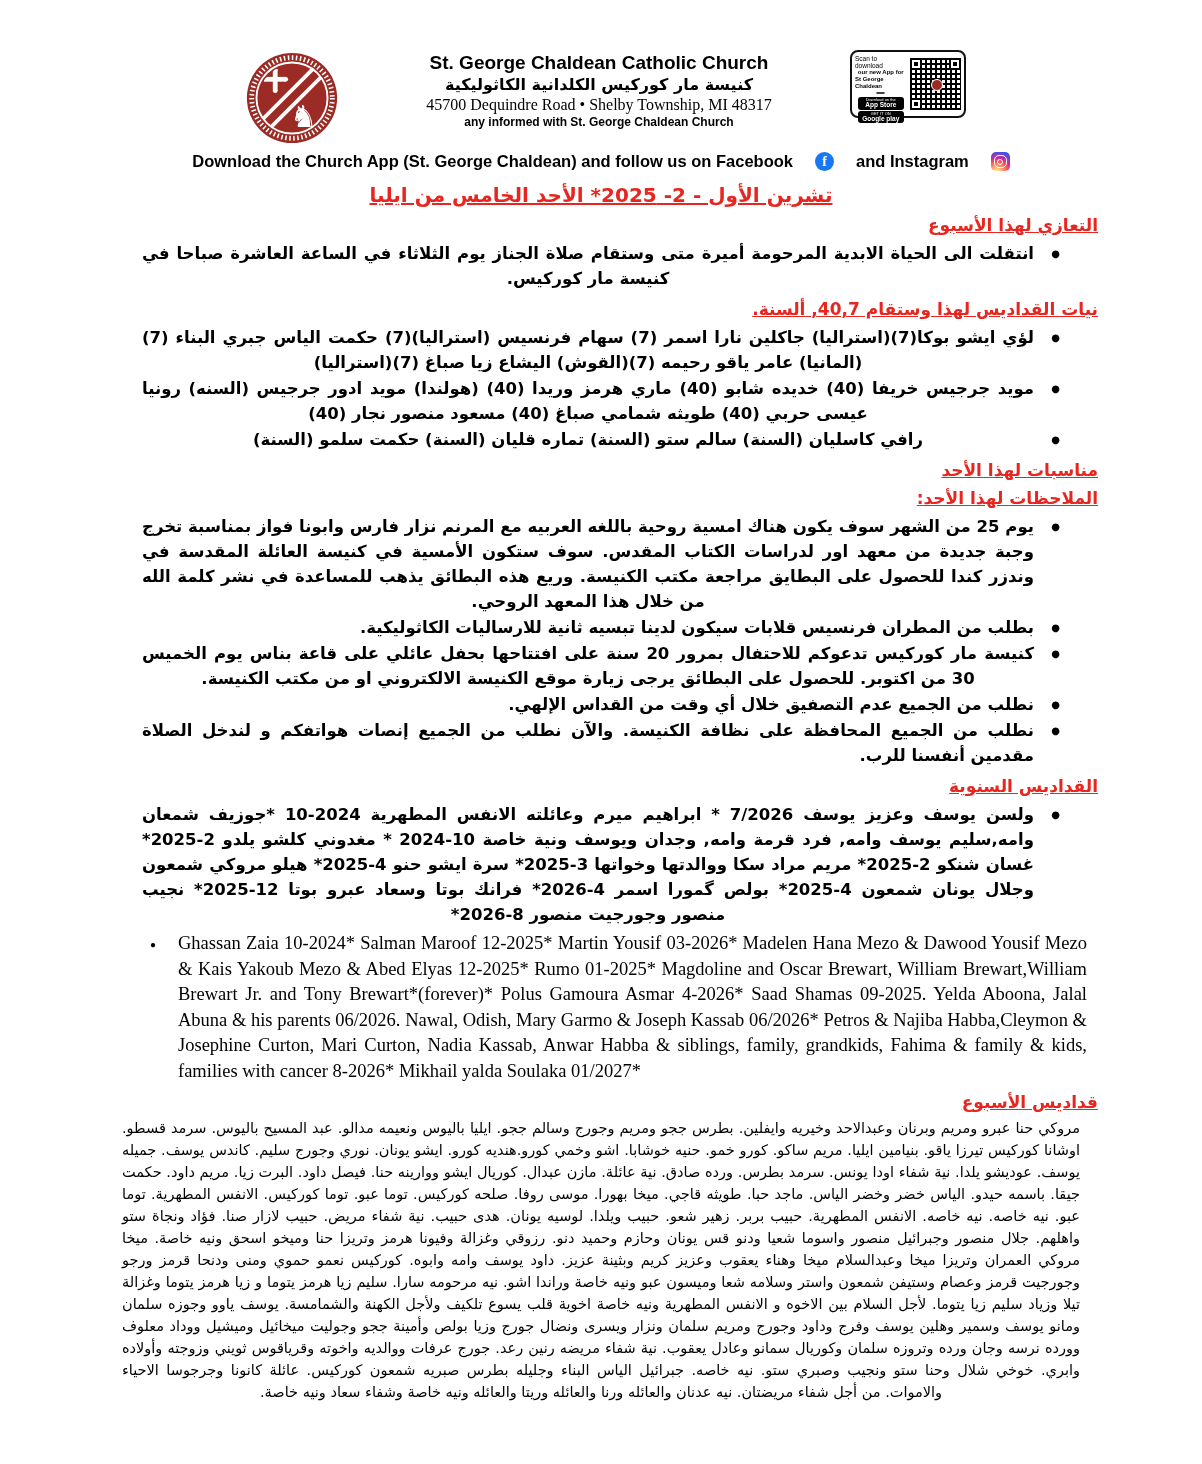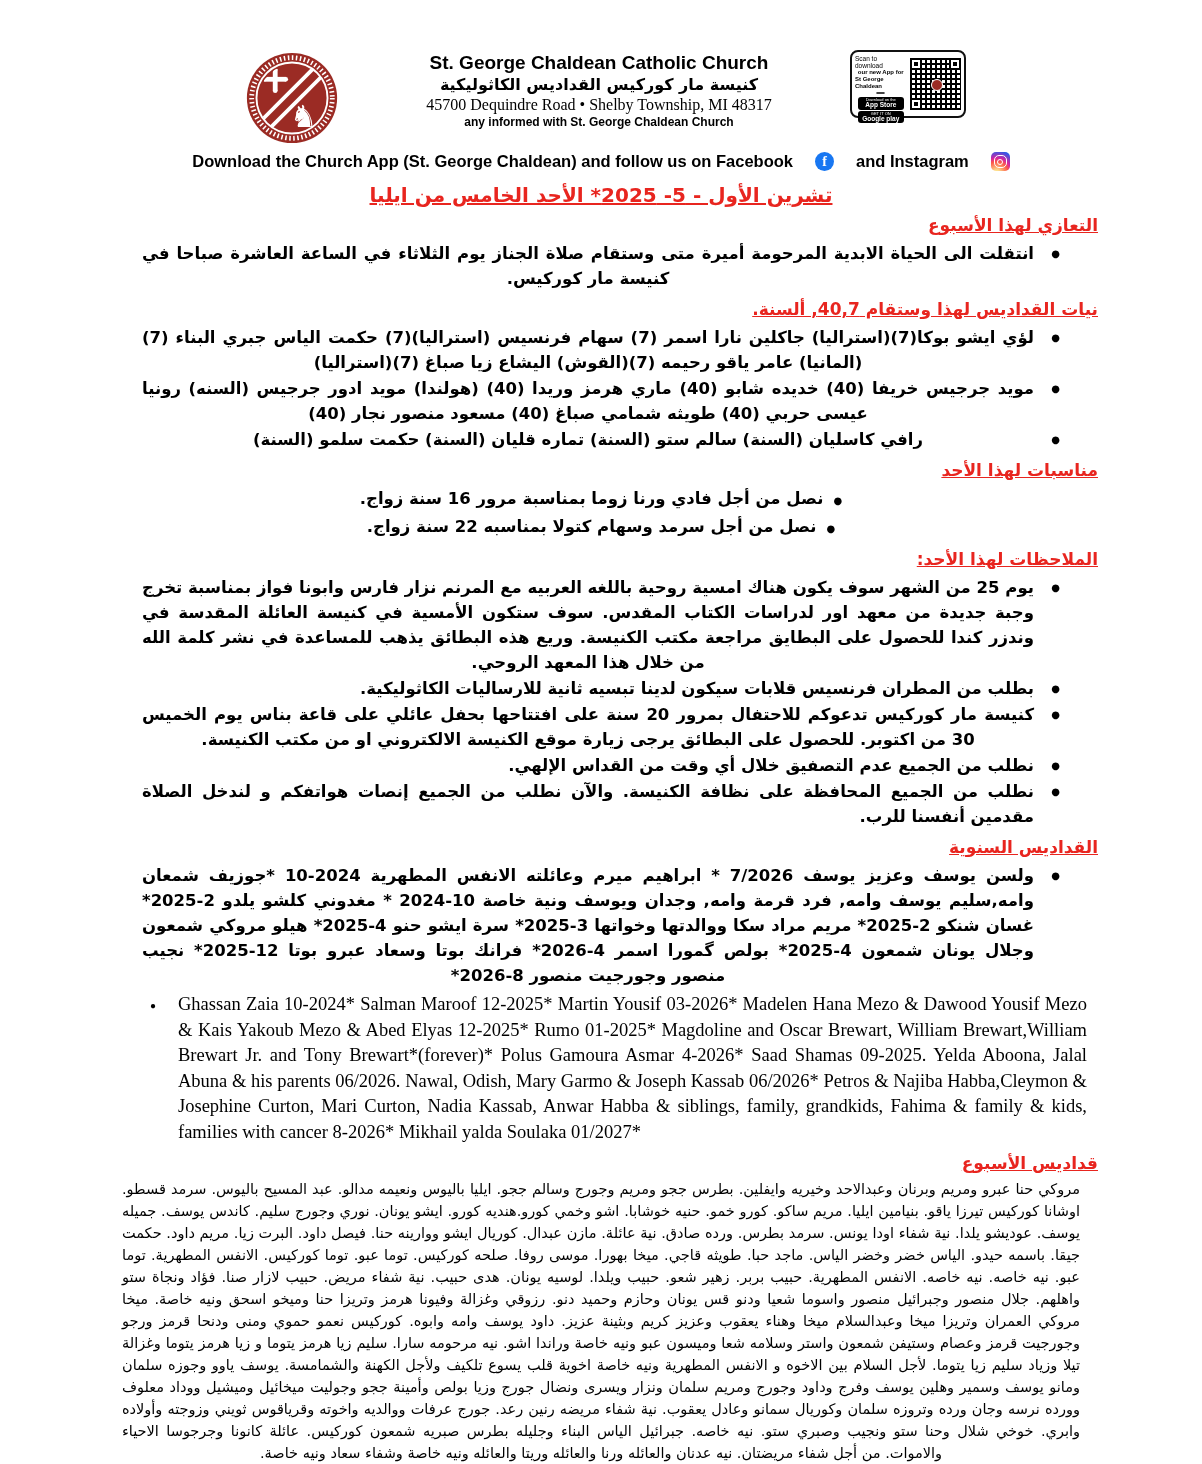--- a/index.html
+++ b/index.html
@@ -91,21 +91,21 @@
             <circle cx="21.5" cy="30.5" r="2.4"></circle>
             <circle cx="43.5" cy="30.5" r="2.4"></circle>
           </g>
           <text x="48" y="80" font-size="32" fill="#fff">♞</text>
         </g>
       </svg>
     </div>
 
     <div class="hc">
       <div class="hc-name">St. George Chaldean Catholic Church</div>
-      <div class="hc-name-ar" dir="rtl">كنيسة مار كوركيس القداديس الكاثوليكية</div>
+      <div class="hc-name-ar" dir="rtl">كنيسة مار كوركيس الكلدانية الكاثوليكية</div>
       <div class="hc-addr">45700 Dequindre Road • Shelby Township, MI 48317</div>
       <div class="hc-tag">any informed with St. George Chaldean Church</div>
     </div>
 
     <div class="qrbox">
       <div class="qr-left">
         <div class="qr-l1">Scan to download</div>
         <div class="qr-l2">our new App for</div>
         <div class="qr-l3">St George Chaldean</div>
         <div class="phone-icon"></div>
@@ -127,44 +127,40 @@
     </div>
   </div>
 
   <div class="follow">
     <span>Download the Church App (St. George Chaldean)  and follow us on Facebook</span>
     <span class="fb"></span>
     <span>and Instagram</span>
     <span class="ig"></span>
   </div>
 
-  <div class="title">تشرين الأول - 5- 2025* الأحد  الخامس من ايليا</div>
+  <div class="title">تشرين الأول - 2- 2025* الأحد  الخامس من ايليا</div>
 
   <div>
     <div class="sec-h">التعازي لهذا الأسبوع</div>
     <ul class="lst">
       <li class="li-jc">انتقلت الى الحياة الابدية المرحومة أميرة متى وستقام صلاة الجناز يوم الثلاثاء في الساعة العاشرة صباحا في كنيسة مار كوركيس.</li>
     </ul>
   </div>
 
   <div>
     <div class="sec-h">نيات القداديس لهذا وستقام 40,7, ألسنة.</div>
     <ul class="lst">
       <li class="li-jc">لؤي ايشو بوكا(7)(استراليا) جاكلين نارا اسمر (7) سهام فرنسيس (استراليا)(7) حكمت الياس جبري البناء (7)(المانيا) عامر ياقو رحيمه (7)(القوش) اليشاع زيا صباغ (7)(استراليا)</li>
       <li class="li-jc">مويد جرجيس خريفا (40) خديده شابو (40) ماري هرمز وريدا (40) (هولندا) مويد ادور جرجيس (السنه) رونيا عيسى حربي (40) طويثه شمامي صباغ (40) مسعود منصور نجار (40)</li>
       <li class="li-c">رافي كاسليان (السنة) سالم ستو (السنة) تماره قليان (السنة) حكمت سلمو (السنة)</li>
     </ul>
   </div>
 
   <div>
     <div class="sec-h">مناسبات لهذا الأحد</div>
-    <ul class="lst inline">
-      <li class="li-c">نصل من أجل  فادي ورنا زوما بمناسبة مرور 16 سنة زواج.</li>
-      <li class="li-c">نصل من أجل سرمد وسهام كتولا بمناسبه 22 سنة زواج.</li>
-    </ul>
   </div>
 
   <div>
     <div class="sec-h">الملاحظات لهذا الأحد:</div>
     <ul class="lst">
       <li class="li-jc">يوم 25 من الشهر سوف يكون هناك امسية روحية باللغه العربيه مع المرنم نزار فارس وابونا فواز بمناسبة تخرج وجبة جديدة من معهد اور لدراسات الكتاب المقدس. سوف ستكون الأمسية في كنيسة العائلة المقدسة في وندزر كندا للحصول على البطايق مراجعة مكتب الكنيسة. وريع هذه البطائق يذهب للمساعدة في نشر كلمة الله من خلال هذا المعهد الروحي.</li>
       <li class="li-r">بطلب من المطران فرنسيس قلابات سيكون لدينا تبسيه ثانية للارساليات الكاثوليكية.</li>
       <li class="li-jc">كنيسة مار كوركيس تدعوكم للاحتفال بمرور 20 سنة على افتتاحها بحفل عائلي على قاعة بناس يوم الخميس 30 من اكتوبر. للحصول على البطائق يرجى زيارة موقع الكنيسة الالكتروني او من مكتب الكنيسة.</li>
       <li class="li-r">نطلب من الجميع عدم التصفيق خلال أي وقت من القداس الإلهي.</li>
       <li class="li-j">نطلب من الجميع المحافظة على نظافة الكنيسة. والآن نطلب من الجميع إنصات هواتفكم و لندخل الصلاة مقدمين أنفسنا للرب.</li>

